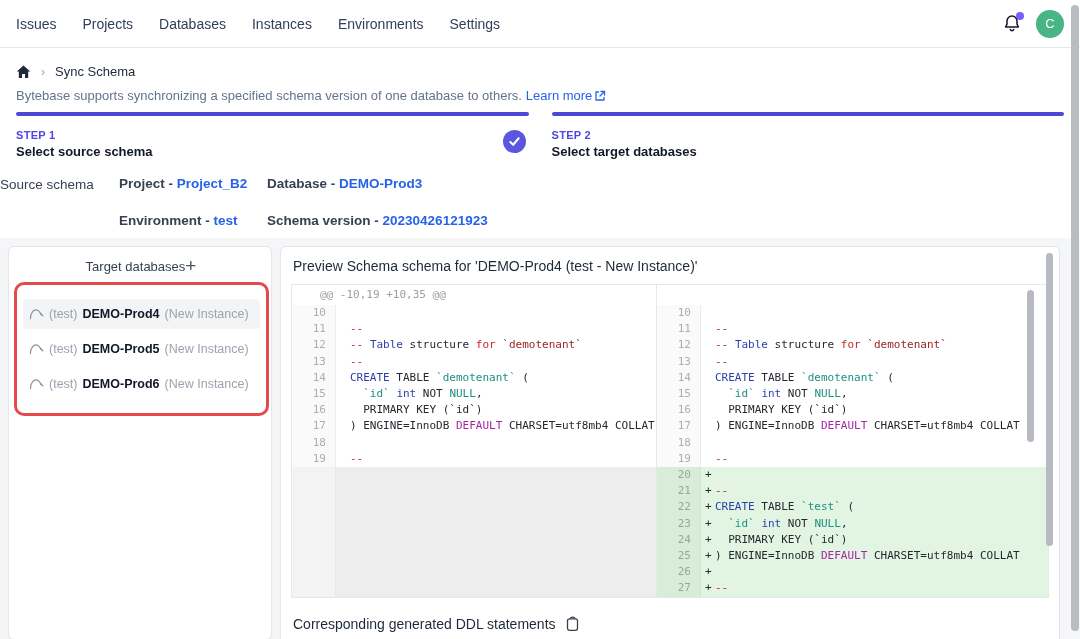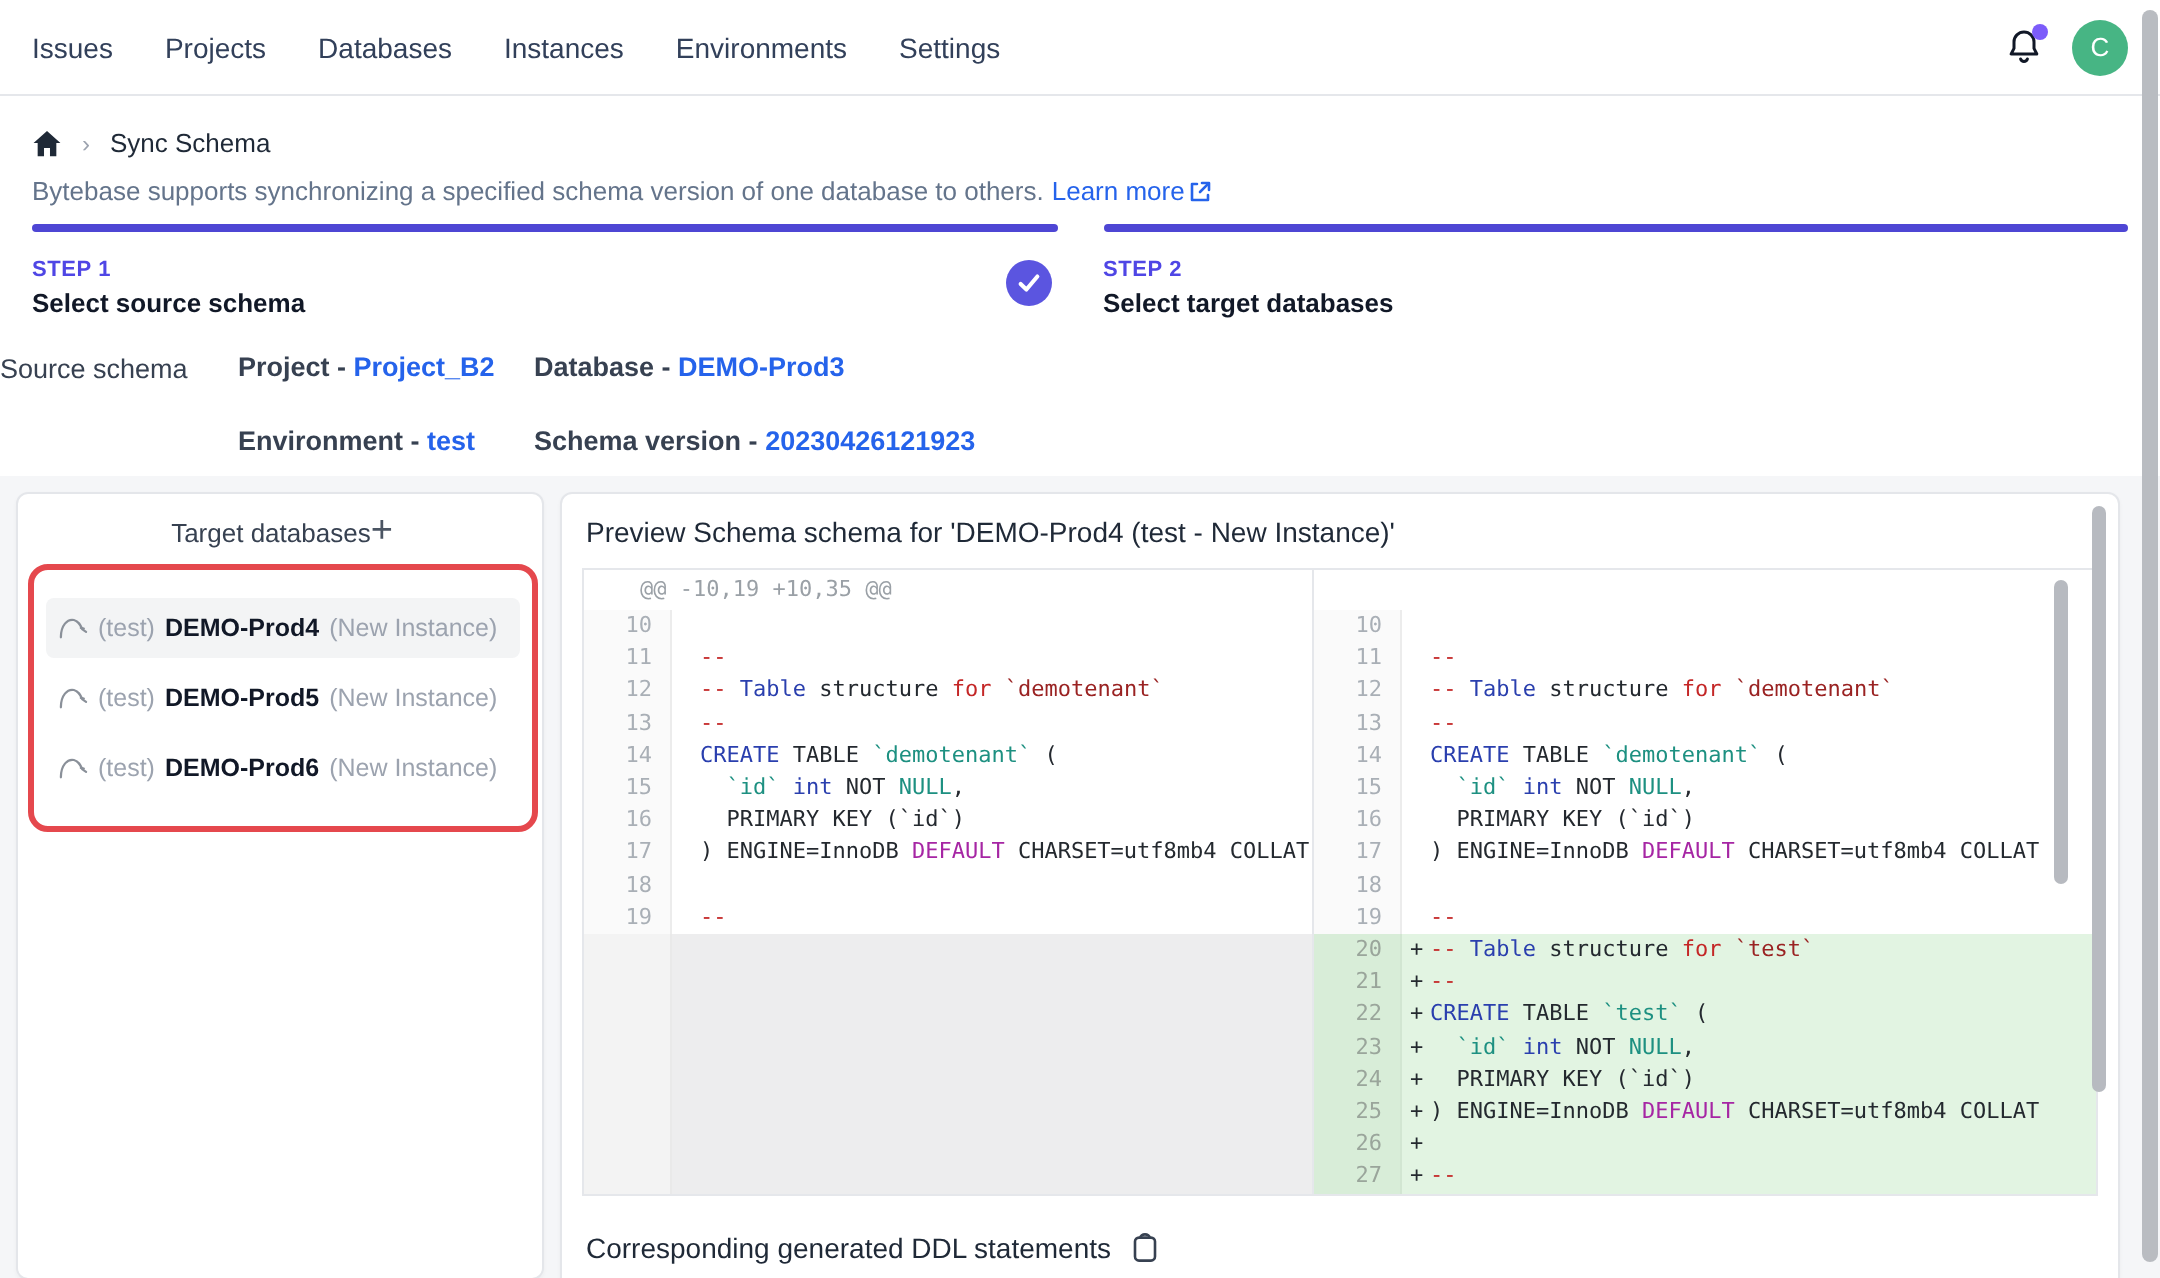--- a/index.html
+++ b/index.html
@@ -343,21 +343,20 @@
             <span class="code"></span>
           </div>
           <div class="diff-line">
             <span class="ln">19</span>
             <span class="sign"></span>
             <span class="code"><span class="c-red">--</span></span>
           </div>
           <div class="diff-line add">
             <span class="ln">20</span>
             <span class="sign">+</span>
-            <span class="code"><span class="c-red">-- </span><span class="c-navy">Table</span><span class="c-def"> structure </span><span class="c-red">for</span><span class="c-def"> </span><span class="c-maroon">`test`</span></span>
           </div>
           <div class="diff-line add">
             <span class="ln">21</span>
             <span class="sign">+</span>
             <span class="code"><span class="c-red">--</span></span>
           </div>
           <div class="diff-line add">
             <span class="ln">22</span>
             <span class="sign">+</span>
             <span class="code"><span class="c-navy">CREATE</span><span class="c-def"> TABLE </span><span class="c-teal">`test`</span><span class="c-def"> (</span></span>

